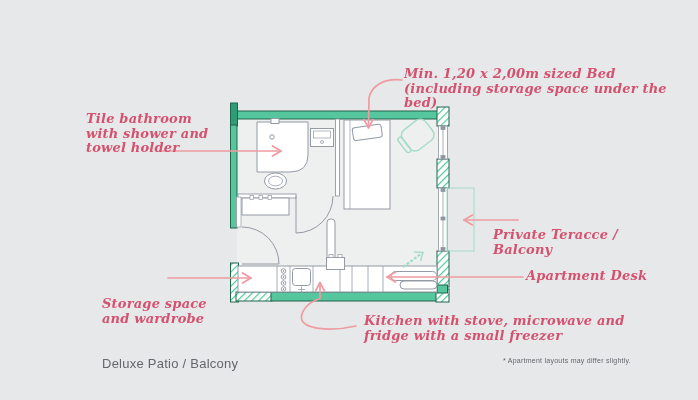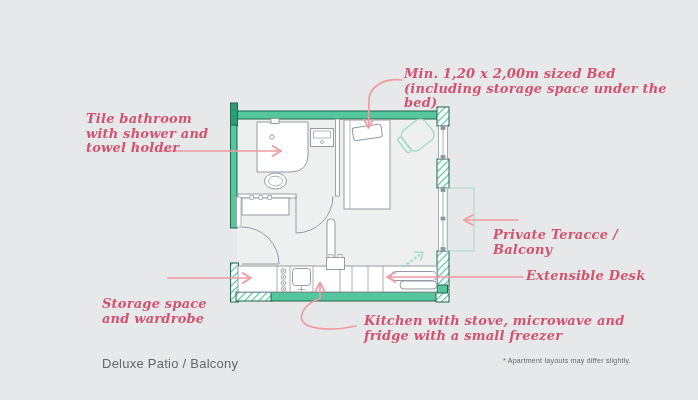--- a/index.html
+++ b/index.html
@@ -176,21 +176,21 @@
     </g>
   </svg>
 
   <div class="ann ann-bathroom">Tile bathroom
 with shower and
 towel holder</div>
   <div class="ann ann-bed">Min. 1,20 x 2,00m sized Bed
 (including storage space under the bed)</div>
   <div class="ann ann-terrace">Private Teracce /
 Balcony</div>
-  <div class="ann ann-desk">Extensible Desk</div>
+  <div class="ann ann-desk">Apartment Desk</div>
   <div class="ann ann-storage">Storage space
 and wardrobe</div>
   <div class="ann ann-kitchen">Kitchen with stove, microwave and
 fridge with a small freezer</div>
 
   <div class="footer-label footer-left">Deluxe Patio / Balcony</div>
   <div class="footer-label right footer-right">* Apartment layouts may differ slightly.</div>
 
 </div>
 

